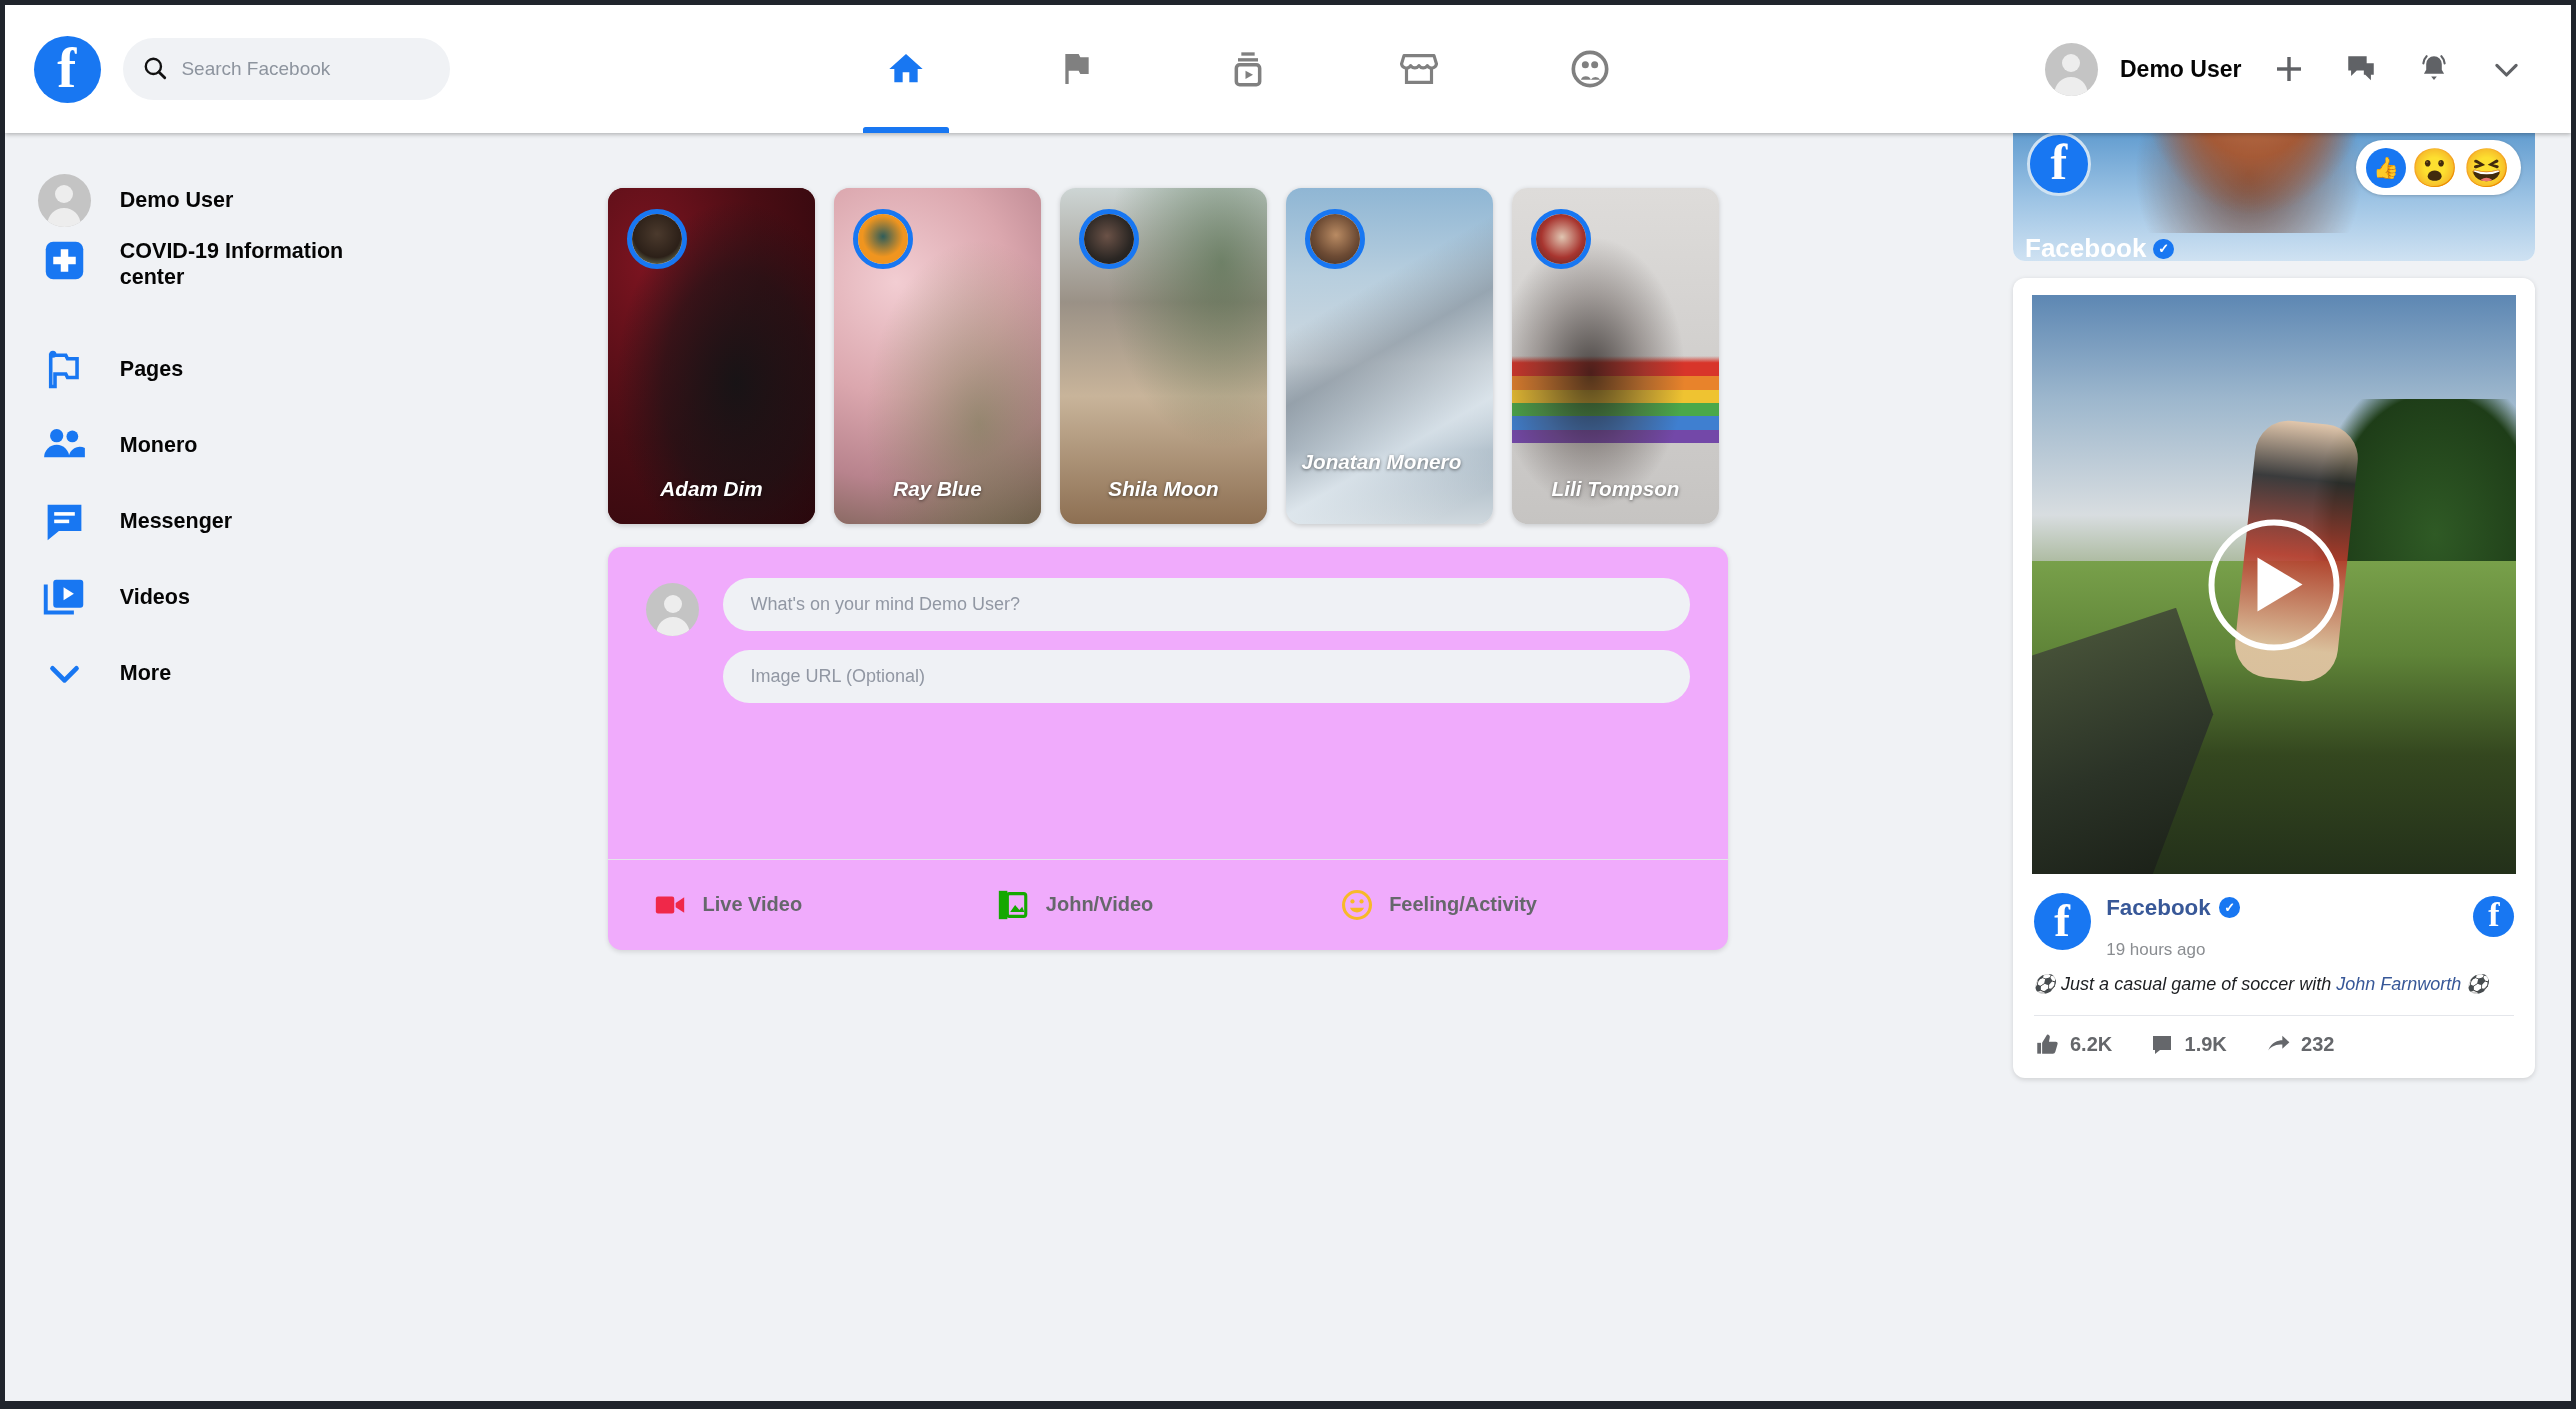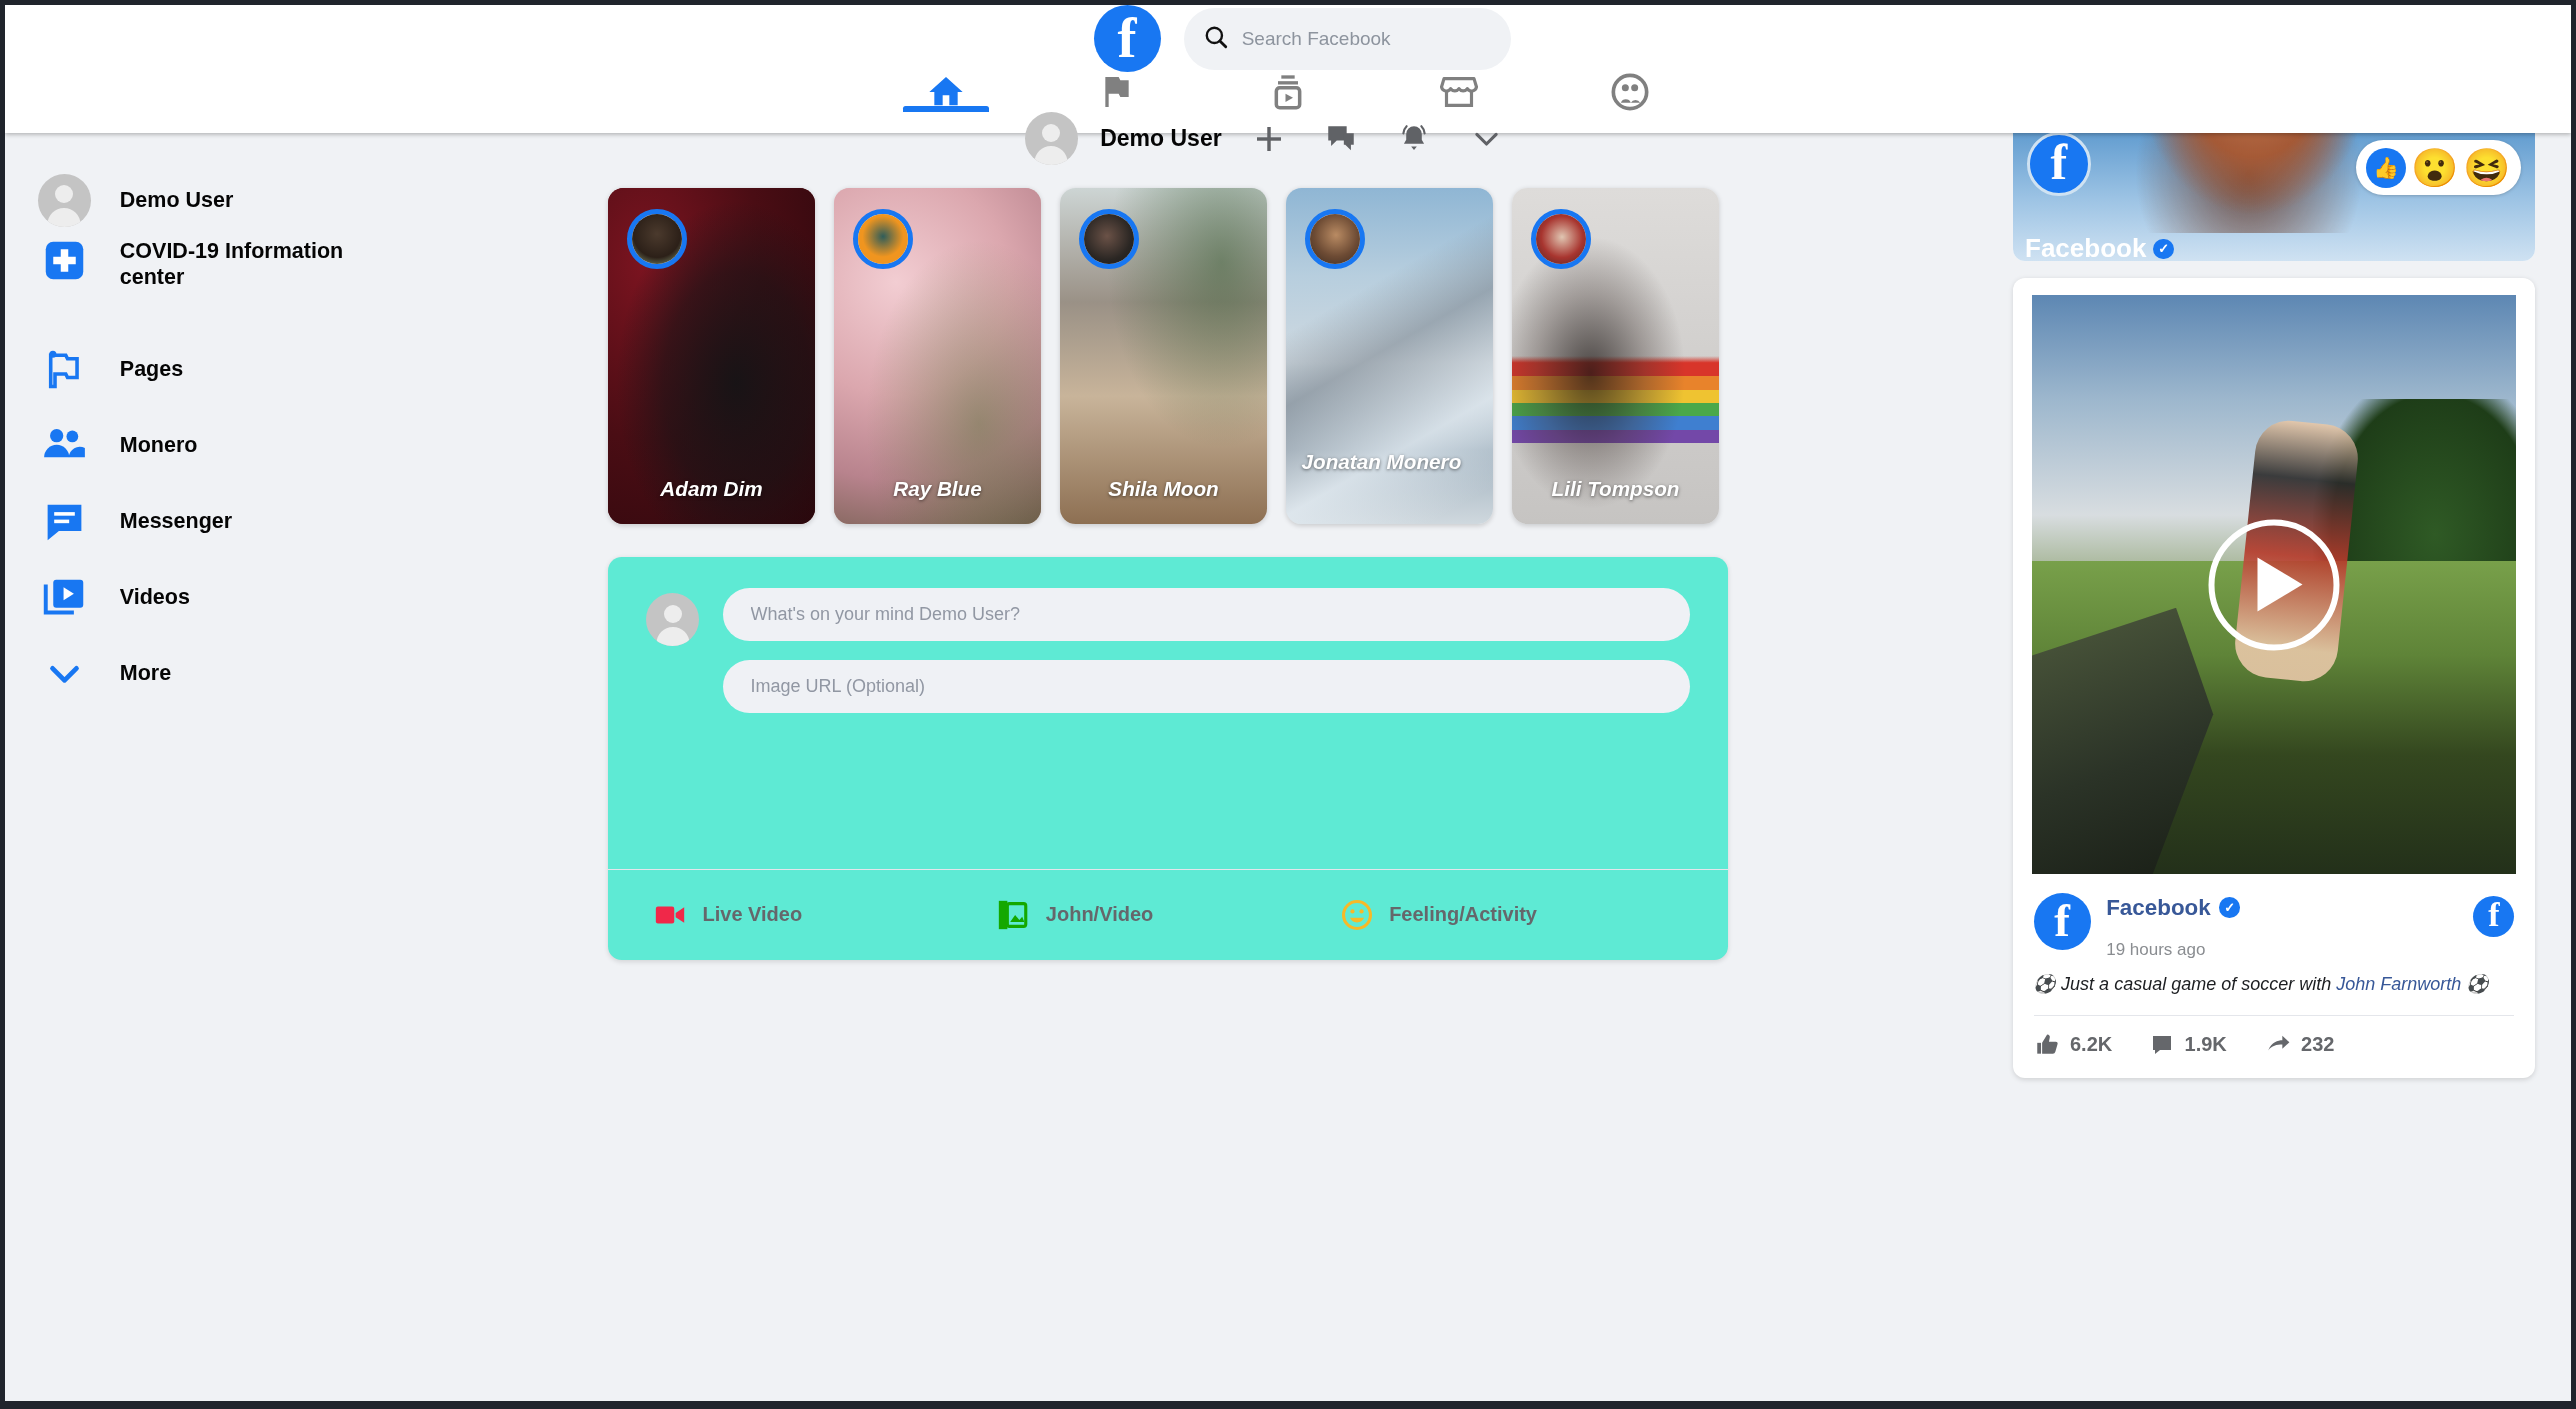--- a/index.html
+++ b/index.html
@@ -21,21 +21,20 @@
   }
 
   
   #header {
     position: absolute; top: 0; left: 0;
     width: 2566px; height: 128px;
     background: #ffffff;
     display: flex; align-items: center;
     box-shadow: 0 1.7px 4.3px rgba(0,0,0,0.28);
     z-index: 40;
-    flex-direction: column;
   }
   .hdr-left { display: flex; align-items: center; padding-left: 29px; flex: 0 0 auto; }
   .fb-logo {
     width: 67px; height: 67px; border-radius: 50%;
     background: #1877F2; position: relative; flex: none;
   }
   .fb-logo::after {
     content: "f";
     position: absolute; left: 0; right: 0; top: 50%;
     transform: translateY(-52%);
@@ -159,23 +158,23 @@
     padding: 0 12px;
     font-size: 20.7px; font-weight: bold; color: #fff;
     text-align: center; line-height: 1.18;
     text-shadow: 0 0.9px 3.4px rgba(0,0,0,0.55);
     font-style: italic;
   }
   .story.s4 .story-name { bottom: 50px; text-align: left; padding-left: 15.5px; }
   .story.s5 .story-name { bottom: 22.4px; }
 
   #composer {
-    margin-top: 33px;
+    margin-top: 23px;
     width: 1120px;
-    background: #5eead4; border-radius: 13.8px;
+    background: #f0abfc; border-radius: 13.8px;
     box-shadow: 0 1.7px 5.2px rgba(0,0,0,0.12);
     overflow: hidden;
   }
   .comp-top { padding: 31px 38px 41px 38px; display: flex; gap: 24px; }
   .comp-avatar {
     width: 53px; height: 53px; border-radius: 50%;
     background: #C4C4C4; position: relative; overflow: hidden; flex: none; margin-top: 5.2px;
   }
   .comp-avatar::before {
     content: ""; position: absolute; left: 50%; top: 22%;

